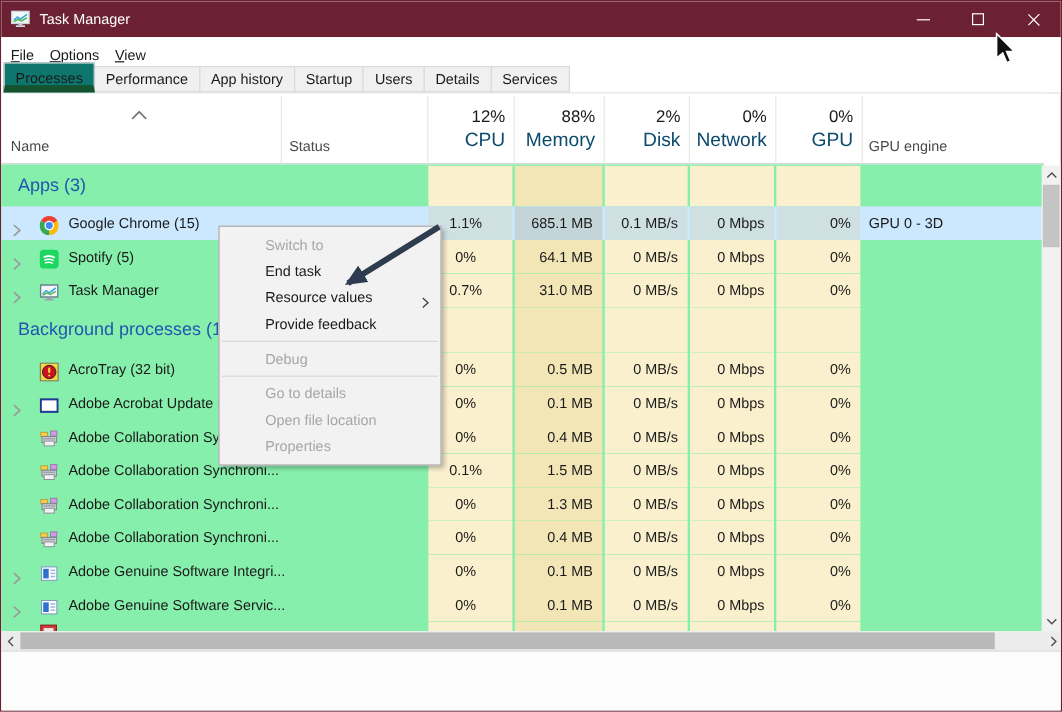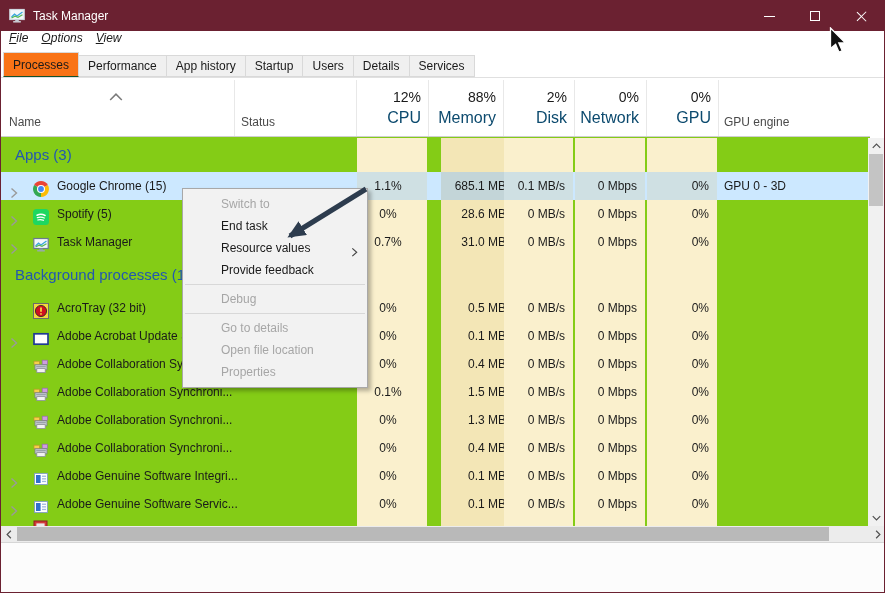--- a/index.html
+++ b/index.html
@@ -18,53 +18,53 @@
   .winbtn{position:absolute;top:0;width:46px;height:30px;display:flex;align-items:center;justify-content:center;}
   .winbtn.min{right:92px;} .winbtn.max{right:46px;} .winbtn.close{right:0;}
   .winbtn.min i{display:block;width:11px;height:1px;background:#fff;}
   .winbtn.max i{display:block;width:10px;height:10px;border:1px solid #fff;}
   .winbtn.close{font-size:0;}
   .winbtn.close i{position:relative;display:block;width:13px;height:13px;}
   .winbtn.close i::before,.winbtn.close i::after{content:"";position:absolute;left:6px;top:0;width:1.4px;height:13px;background:#fff;}
   .winbtn.close i::before{transform:rotate(45deg);} .winbtn.close i::after{transform:rotate(-45deg);}
 
   
-  .menubar{position:absolute;left:0;top:30px;width:100%;height:22px;background:#fff;display:flex;align-items:flex-start;padding-left:8px;gap:13px;font-style:italic;}
+  .menubar{position:absolute;left:0;top:30px;width:100%;height:22px;background:#fff;display:flex;align-items:flex-end;padding-left:8px;gap:13px;}
   .menubar .mb-item{font-size:12px;color:#1a1a1a;cursor:default;}
   .menubar .mb-item u{text-decoration:underline;}
 
   
   .tabs{position:absolute;left:0;top:52px;width:100%;height:25px;display:flex;align-items:flex-end;padding-left:2px;border-bottom:1px solid #e0e0e0;background:#fff;}
   .tab{font-size:12px;color:#1a1a1a;background:#f0f0f0;border:1px solid #d9d9d9;padding:3px 9px 4px 9px;margin-right:-1px;height:22px;white-space:nowrap;}
-  .tab.active{background:#f97316;border-bottom:1px solid #14532d;height:25px;padding-top:5px;position:relative;z-index:2;}
+  .tab.active{background:#0f766e;border-bottom:6px solid #14532d;height:25px;padding-top:5px;position:relative;z-index:2;}
 
   
   .colhead{position:absolute;left:0;top:77px;width:869px;height:59px;background:#fff;border-bottom:1px solid #cfcfcf;}
   .colhead .vline{position:absolute;top:2px;bottom:0;width:1px;background:#e8e8e8;}
   .h-name{position:absolute;left:8px;bottom:7px;font-size:12px;color:#4a4a4a;}
   .h-status{position:absolute;left:240px;bottom:7px;font-size:12px;color:#4a4a4a;}
   .h-engine{position:absolute;left:723px;bottom:7px;font-size:12px;color:#4a4a4a;}
   .sorticon{position:absolute;left:108px;top:9px;width:14px;height:8px;}
   .ucell{position:absolute;top:0;height:100%;text-align:right;padding-right:7px;}
   .ucell .pct{display:block;margin-top:11px;font-size:14px;color:#1a1a1a;}
   .ucell .ulabel{display:block;margin-top:4px;font-size:16px;color:#0c4a6e;}
   .u0{left:355px;width:72px;padding-left:20px;} .u1{left:427px;width:75px;} .u2{left:502px;width:71px;}
   .u3{left:573px;width:72px;} .u4{left:645px;width:72px;}
 
   
-  .rows{position:absolute;left:0;top:136px;width:869px;height:389px;background:#84cc16;overflow:hidden;}
+  .rows{position:absolute;left:0;top:136px;width:869px;height:389px;background:#86efac;overflow:hidden;}
   .row{position:absolute;left:0;width:100%;overflow:hidden;}
   .row.sel{background:var(--sel);}
   .g-label{position:absolute;left:14px;top:50%;transform:translateY(-50%);font-size:15px;color:var(--group-blue);white-space:nowrap;}
   .chev{position:absolute;left:9px;top:50%;transform:translateY(-50%);width:8px;height:12px;}
   .ficon{position:absolute;left:32px;top:50%;transform:translateY(-50%);width:16px;height:16px;}
   .row.t-partial .ficon{top:2px;transform:none;}
   .pname{position:absolute;left:56px;top:50%;transform:translateY(-50%);font-size:12px;color:#1a1a1a;white-space:nowrap;}
   .cell{position:absolute;top:0;height:100%;text-align:right;padding-right:8px;font-size:12px;color:#1a1a1a;background:var(--heat-low);white-space:nowrap;}
-  .c-cpu{left:356px;width:70px;text-align:center;} .c-memory{left:440px;width:73px;background:var(--heat-mem);}
+  .c-cpu{left:356px;width:70px;text-align:center;} .c-memory{left:428px;width:73px;background:var(--heat-mem);}
   .c-disk{left:503px;width:69px;} .c-network{left:574px;width:70px;} .c-gpu{left:646px;width:70px;}
   .row.sel .cell{background:var(--heat-sel);} .row.sel .c-memory{background:var(--heat-sel-mem);}
   .engine{position:absolute;left:723px;top:50%;transform:translateY(-50%);font-size:12px;color:#1a1a1a;}
 
   
   .vscroll{position:absolute;right:0;top:137px;width:16px;height:388px;background:#f1f1f1;}
   .vscroll .thumb{position:absolute;left:1px;top:16px;width:14px;height:52px;background:#c4c4c4;}
   .sarrow{position:absolute;width:16px;height:16px;display:flex;align-items:center;justify-content:center;}
   .sarrow svg{width:9px;height:6px;}
   .hscroll{position:absolute;left:0;top:525px;width:885px;height:16px;background:#ececec;}
@@ -189,21 +189,21 @@
             <path d="M8 8 L14.9 4 A8 8 0 0 1 8 16 Z" fill="#fbbc05"></path>
             <path d="M8 8 L8 16 A8 8 0 0 1 1.1 4 Z" fill="#34a853"></path>
             <circle cx="8" cy="8" r="4" fill="#fff"></circle>
             <circle cx="8" cy="8" r="2.9" fill="#4285f4"></circle>
           </svg></span>
         <span class="pname">Google Chrome (15)</span>
         <span class="engine">GPU 0 - 3D</span>
       </div>
       <div class="row t-process" style="top: 63px; height: 28px; line-height: 28px;">
         <div class="cell c-cpu">0%</div>
-        <div class="cell c-memory">28.6 MB</div>
+        <div class="cell c-memory">64.1 MB</div>
         <div class="cell c-disk">0 MB/s</div>
         <div class="cell c-network">0 Mbps</div>
         <div class="cell c-gpu">0%</div>
         <span class="chev"><svg viewBox="0 0 8 12">
             <path d="M1.5 1.5 L6.5 6 L1.5 10.5" stroke="#9a9a9a" stroke-width="1.4" fill="none"></path>
           </svg></span>
         <span class="ficon"><svg viewBox="0 0 16 16">
             <rect width="16" height="16" rx="3.5" fill="#1ed760"></rect>
             <path d="M4 6.2 C6.7 5 9.6 5.1 12.1 6.5" stroke="#fff" stroke-width="1.5" fill="none" stroke-linecap="round"></path>
             <path d="M4.4 8.7 C6.6 7.8 9 7.9 11.3 9" stroke="#fff" stroke-width="1.3" fill="none" stroke-linecap="round"></path>

